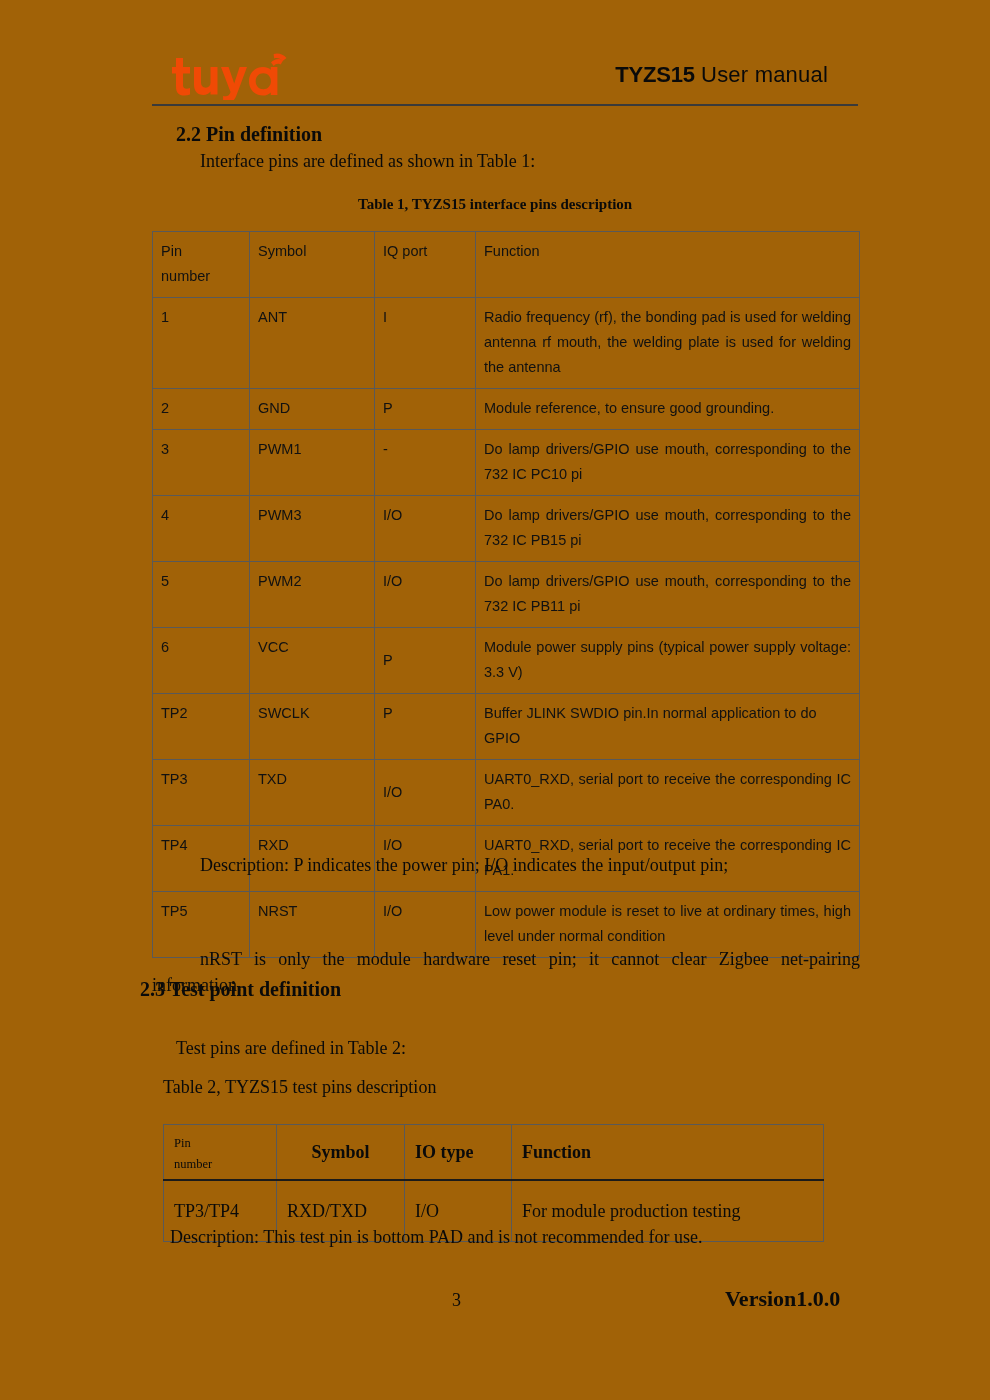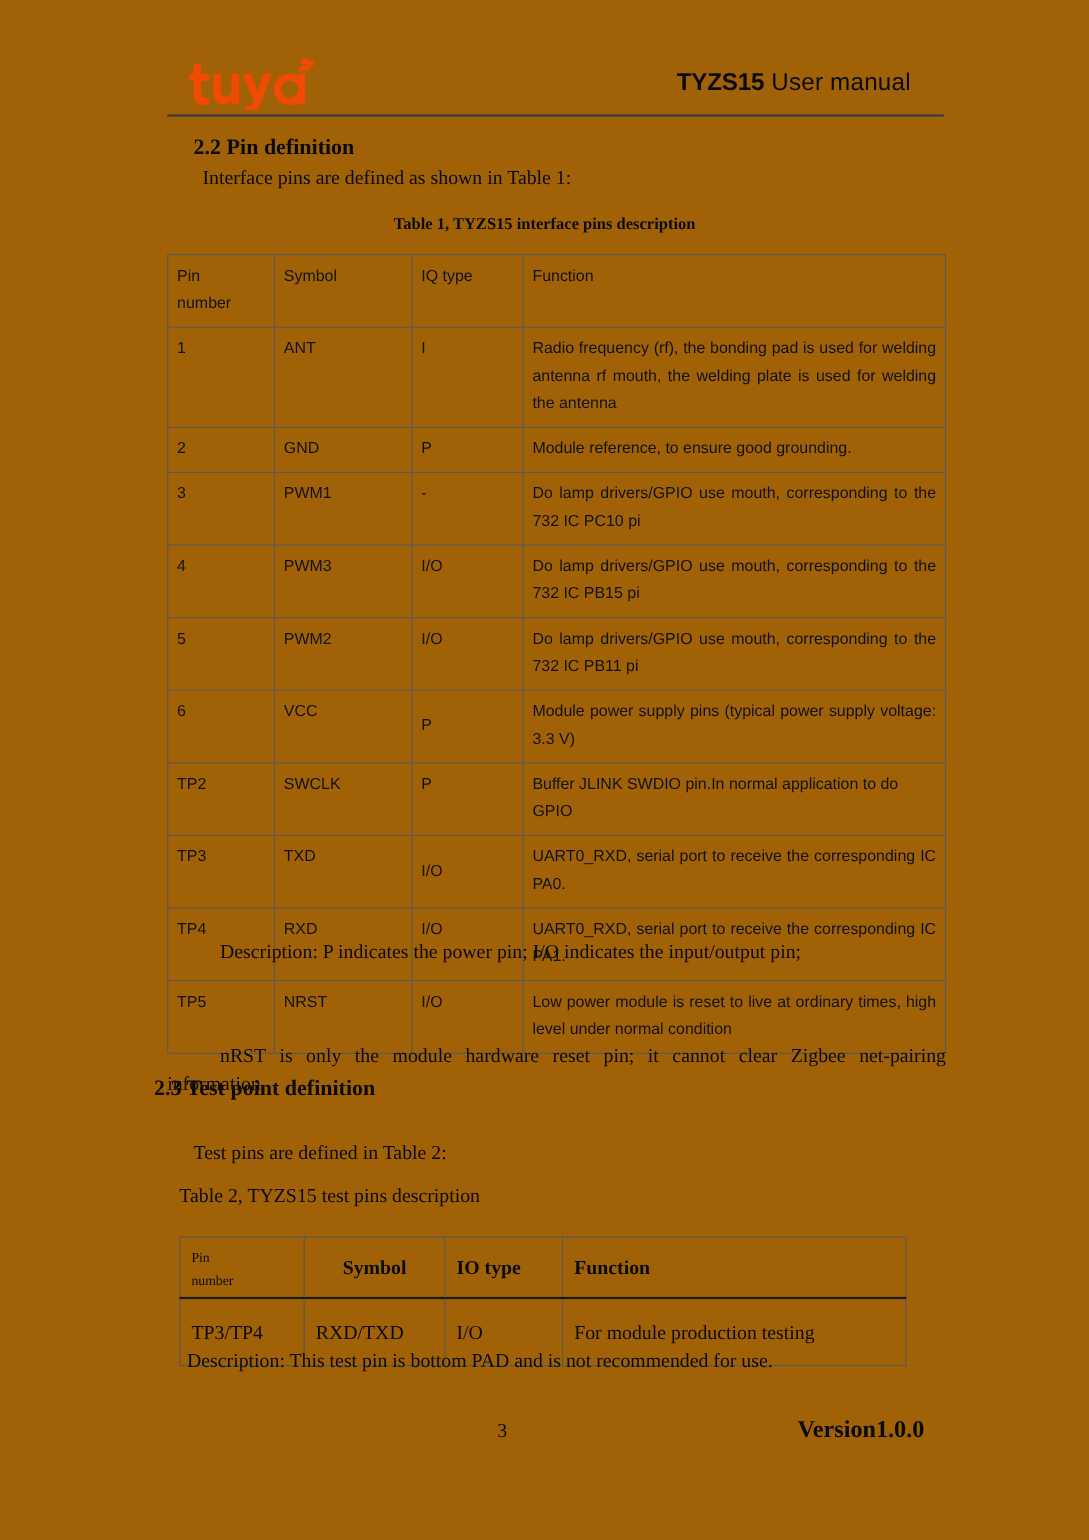--- a/index.html
+++ b/index.html
@@ -76,21 +76,21 @@
   }
   .caption-bold {
     position: absolute;
     font-family: "Liberation Serif", serif;
     font-weight: bold;
     font-size: 15px;
     white-space: nowrap;
   }
 
   #sec22 { left: 176px; top: 123px; }
-  #p-interface { left: 184px; top: 148px; }
+  #p-interface { left: 200px; top: 148px; }
   #cap-table1 { left: 358px; top: 196px; }
 
   #p-desc1 { left: 200px; top: 852px; width: 660px; }
   #p-nrst  { left: 152px; top: 946px; width: 708px; text-indent: 48px; }
 
   #sec23 { left: 140px; top: 978px; }
   #p-testpins { left: 176px; top: 1035px; }
   #cap-table2 { left: 163px; top: 1061px; font-weight: normal; font-size: 18px; margin-top: 16px; }
   #p-desc2 { left: 170px; top: 1224px; }
 
@@ -215,21 +215,21 @@
 
   <div class="t1-wrap">
     <table class="t1">
       <tbody>
         <tr>
           <td class="c-pin">
             <span>Pin</span><br>
             <span>number</span>
           </td>
           <td class="c-sym">Symbol</td>
-          <td class="c-iq">IQ type</td>
+          <td class="c-iq">IQ port</td>
           <td class="c-fn nowrapfn">Function</td>
         </tr>
 
         <tr>
           <td class="c-pin">1</td>
           <td class="c-sym">ANT</td>
           <td class="c-iq">I</td>
           <td class="c-fn">Radio frequency (rf), the bonding pad is used for welding antenna rf mouth, the welding plate is used for welding the antenna</td>
         </tr>
 

